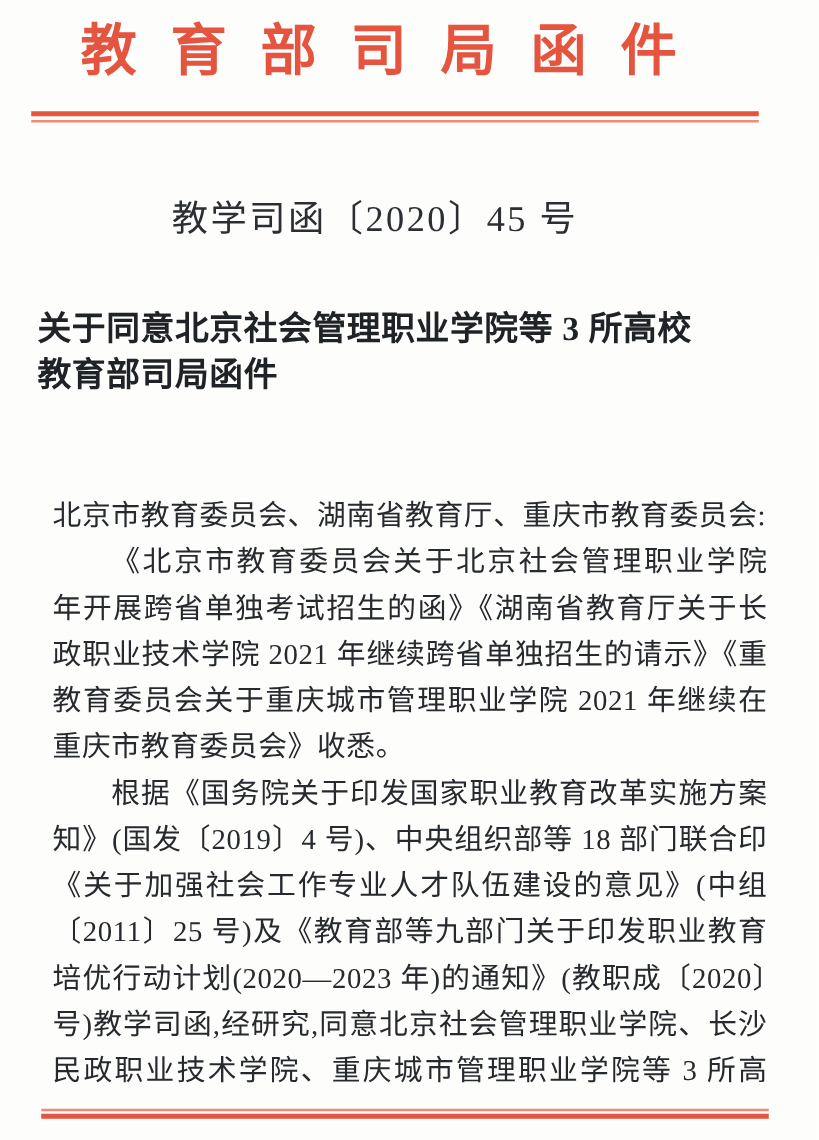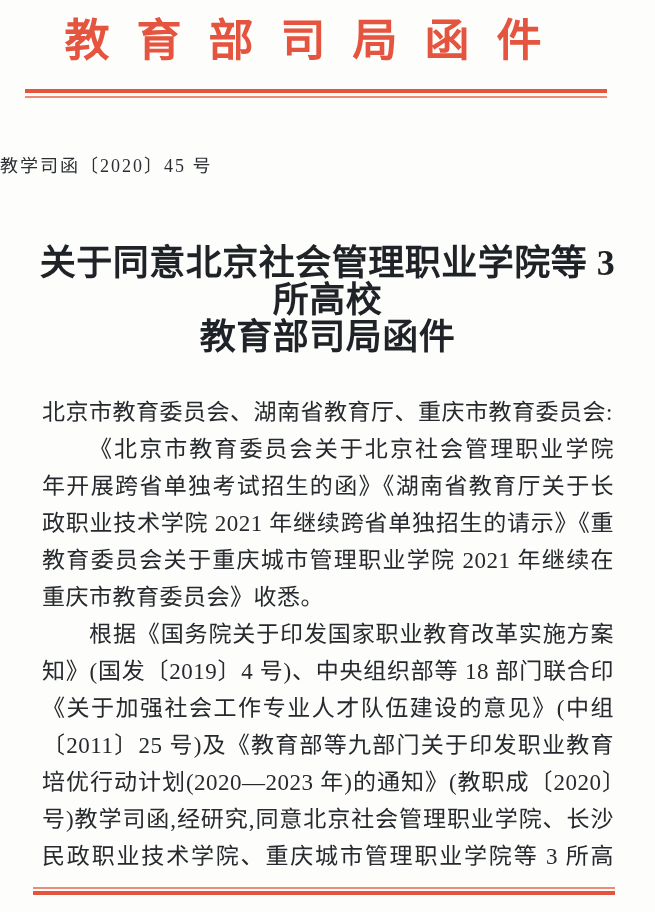--- a/index.html
+++ b/index.html
@@ -26,32 +26,32 @@
     white-space: nowrap;
   }
   
   .rule-top { position: absolute; top: 89px; left: 25px; width: 582px; }
   .rule-top .thick { height: 4px; background: #e4543e; }
   .rule-top .thin  { height: 2px; background: #ef8a77; margin-top: 3px; }
   
   .doc-number {
     position: absolute;
     top: 151px; left: 0; right: 55px;
-    text-align: left;
-    font-size: 18px;
+    text-align: center;
+    font-size: 29px;
     letter-spacing: 2px;
     color: #2b2f34;
   }
   
   .doc-title {
     position: absolute;
     top: 245px; left: 30px; right: 30px;
-    text-align: center;
+    text-align: left;
     font-weight: bold;
-    font-size: 36px;
+    font-size: 27px;
     line-height: 37px;
     color: #1f2226;
     letter-spacing: 0.5px;
   }
   
   .doc-body {
     position: absolute;
     top: 394px; left: 42px; width: 572px;
     font-size: 23px;
     line-height: 37px;

